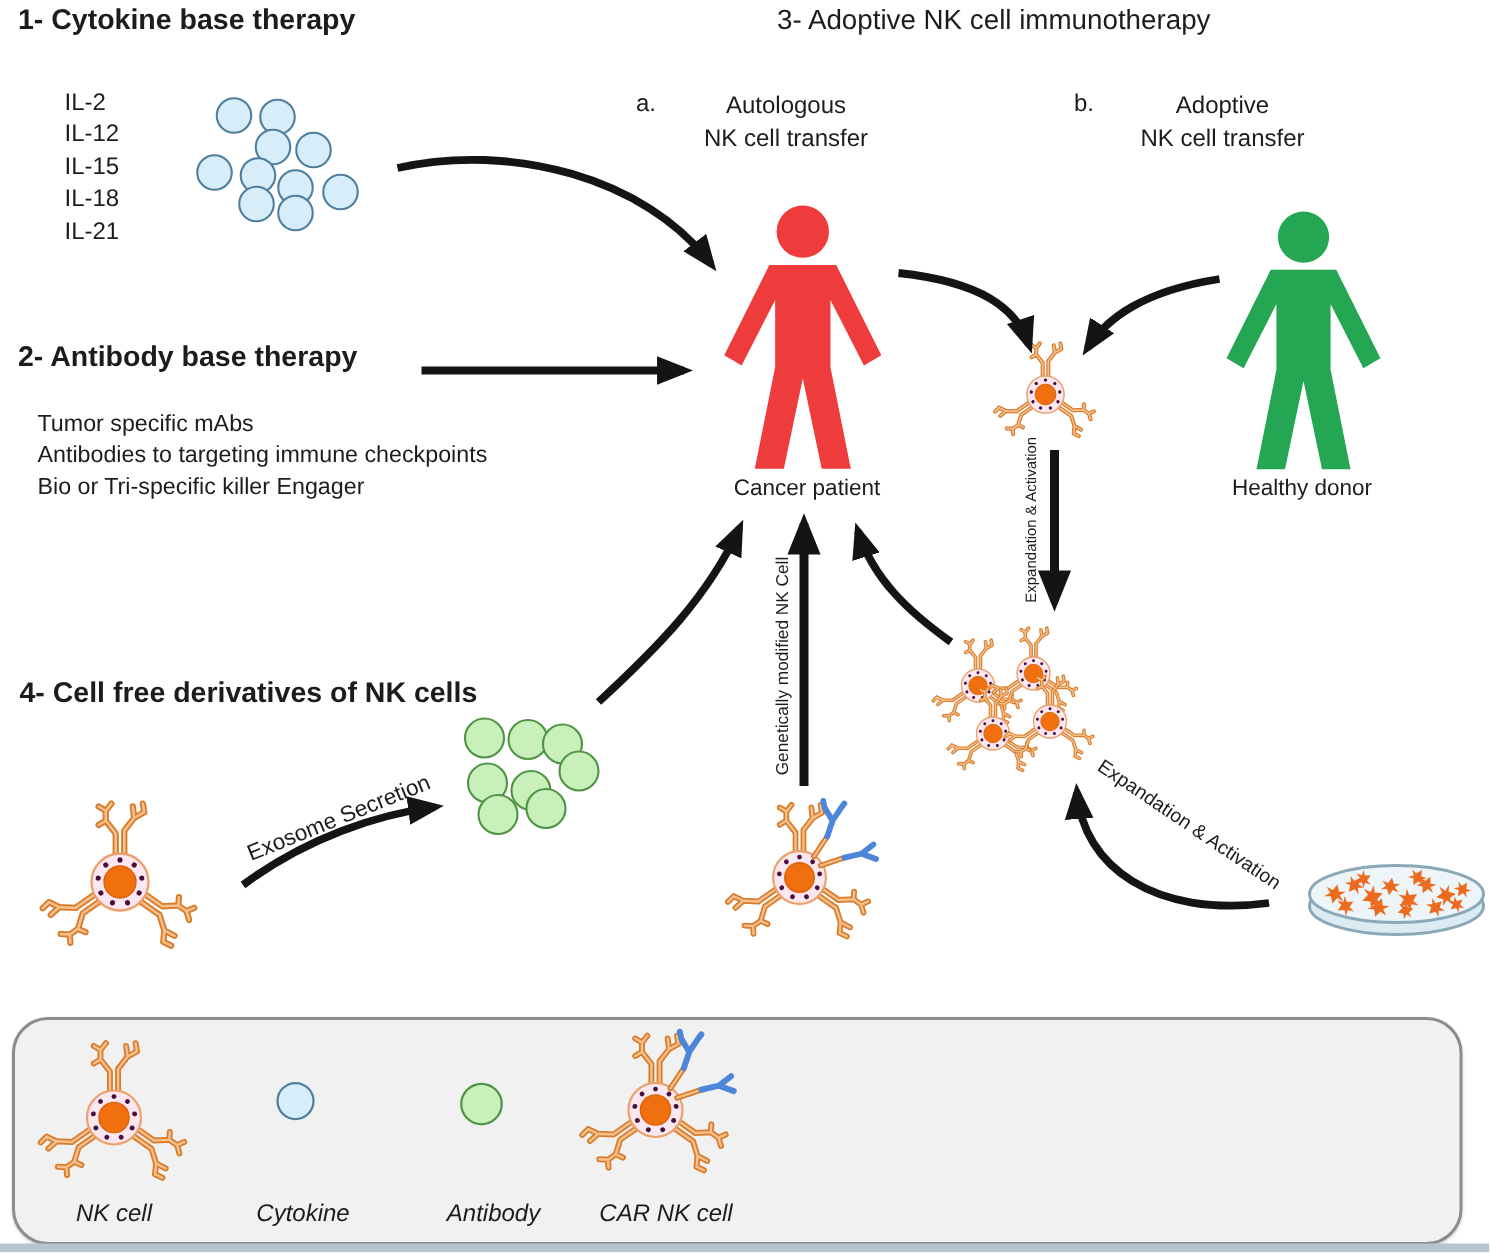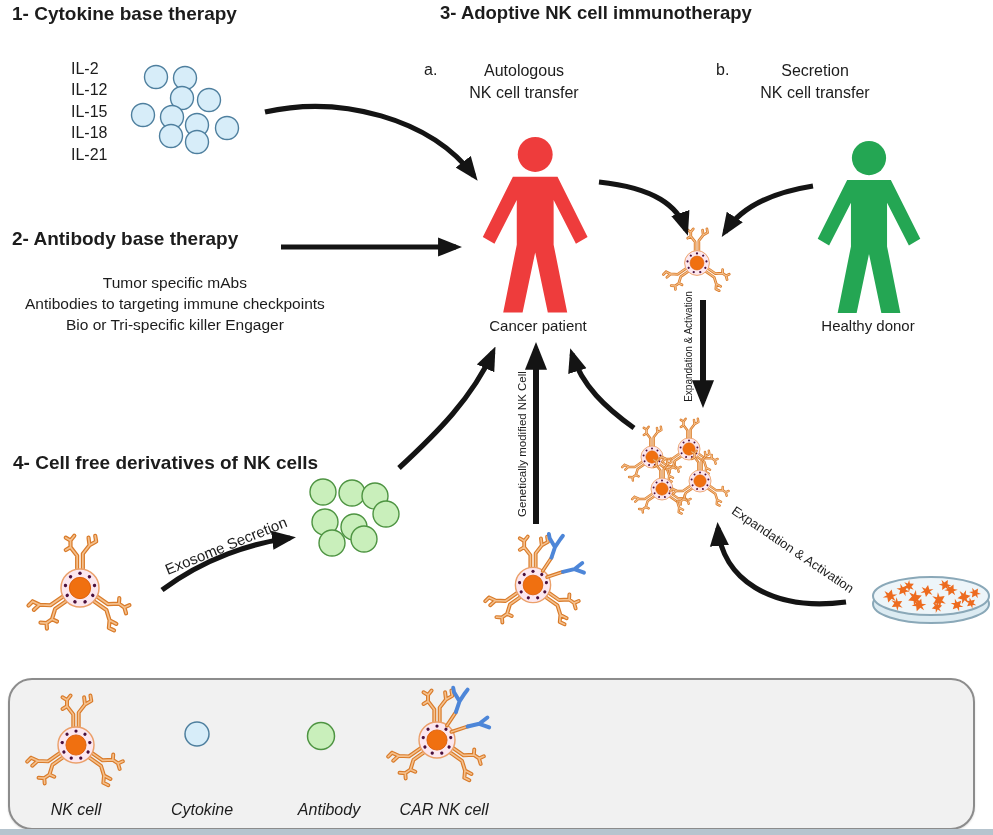--- a/index.html
+++ b/index.html
@@ -5,23 +5,23 @@
   html,body{margin:0;padding:0;background:#ffffff;}
   #stage{
     position:relative;width:993px;height:835px;overflow:hidden;
     background:#ffffff;
     font-family:"Liberation Sans","DejaVu Sans",sans-serif;
     color:#1c1c1c;
   }
   #artwork{position:absolute;left:0;top:0;width:993px;height:835px;}
   .t{position:absolute;white-space:nowrap;}
   .heading{font-size:19px;font-weight:700;letter-spacing:0;}
-  .heading-main{font-size:18.5px;font-weight:700;}
-  .list div{font-size:16px;line-height:21.4px;margin-left:28px;}
-  .ablist div{font-size:15.5px;line-height:21px;text-align:center;}
+  .heading-main{font-size:18.5px;font-weight:400;text-align:center;}
+  .list div{font-size:16px;line-height:21.4px;}
+  .ablist div{font-size:15.5px;line-height:21px;}
   .sub-label{font-size:16px;line-height:22px;text-align:center;}
   .marker-label{font-size:16px;}
   .fig-label{font-size:15px;text-align:center;}
   .rot{transform-origin:center center;text-align:center;}
   .legend-box{
     position:absolute;left:8px;top:678px;width:963px;height:148px;
     border:2.5px solid #8c8c8c;border-radius:24px;
     box-shadow:0 1px 2px rgba(0,0,0,0.15);
   }
   .legend-label{font-size:16px;text-align:center;font-style:italic;}
@@ -186,21 +186,21 @@
   <div class="t heading-main" style="left:440px;top:2px;width:445px">3- Adoptive NK cell immunotherapy</div>
 
   <div class="t marker-label" style="left:424px;top:61px">a.</div>
   <div class="t sub-label" style="left:448px;top:60px;width:152px">
     <div>Autologous</div>
     <div>NK cell transfer</div>
   </div>
 
   <div class="t marker-label" style="left:716px;top:61px">b.</div>
   <div class="t sub-label" style="left:745px;top:60px;width:140px">
-    <div>Secretion</div>
+    <div>Adoptive</div>
     <div>NK cell transfer</div>
   </div>
 
   <div class="t fig-label" style="left:478px;top:317px;width:120px">Cancer patient</div>
   <div class="t fig-label" style="left:808px;top:317px;width:120px">Healthy donor</div>
 
   <div class="t heading" style="left:13px;top:452px">4- Cell free derivatives of NK cells</div>
 
   <div class="t rot" style="left:151px;top:537px;width:150px;font-size:15px;transform:rotate(-22deg)">Exosome Secretion</div>
 

